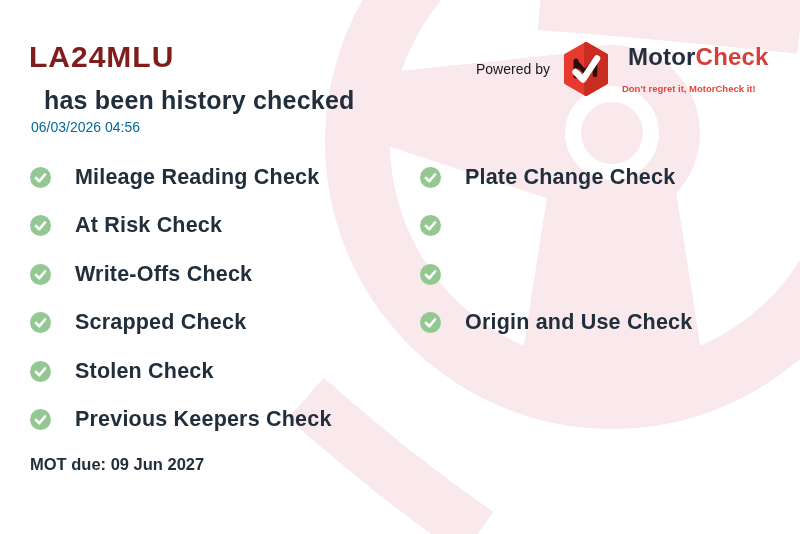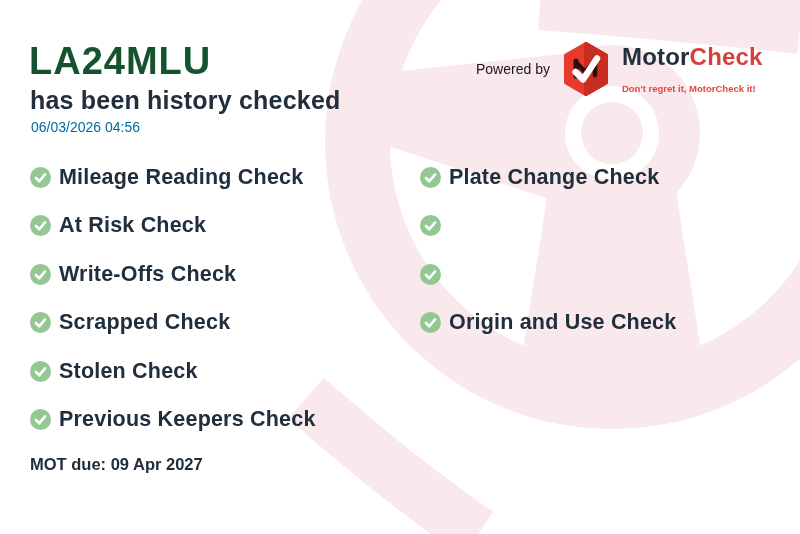--- a/index.html
+++ b/index.html
@@ -4,37 +4,37 @@
 <style>
   html,body{margin:0;padding:0;}
   body{
     width:800px;height:534px;background:#ffffff;overflow:hidden;position:relative;
     font-family:"Liberation Sans", sans-serif;
     -webkit-font-smoothing:antialiased;
   }
   .bg-svg{position:absolute;top:0;left:0;z-index:0;}
   .fg{position:absolute;z-index:1;}
 
-  .reg{left:29px;top:40px;font-size:38px;font-weight:800;color:#14532d;letter-spacing:1px;}
-  .sub{left:30px;top:86px;font-size:25px;font-weight:700;color:#212e3c;letter-spacing:0.2px;}
+  .reg{left:29px;top:40px;font-size:30px;font-weight:800;color:#7f1d1d;letter-spacing:1px;}
+  .sub{left:44px;top:86px;font-size:25px;font-weight:700;color:#212e3c;letter-spacing:0.2px;}
   .ts{left:31px;top:119px;font-size:14px;font-weight:400;color:#0369a1;}
 
   .powered{left:476px;top:42px;display:flex;align-items:center;gap:13px;}
   .powered-label{font-size:14px;font-weight:500;color:#15181c;}
   .hex-wrap{width:46px;height:54px;flex:none;}
   .brand{display:flex;flex-direction:column;}
   .brand-line{font-size:24px;font-weight:800;line-height:25px;letter-spacing:0.2px;white-space:nowrap;}
-  .brand-motor{color:#242f3d;}
+  .brand-motor{color:#242f3d;margin-left:6px;}
   .brand-check{color:#d4403a;}
   .tagline{font-size:9.5px;font-weight:700;color:#e2473f;margin-top:14px;white-space:nowrap;}
 
   .col{top:153px;display:flex;flex-direction:column;}
   .col-left{left:30px;}
   .col-right{left:420px;}
-  .check-row{height:48.5px;display:flex;align-items:center;gap:8px;}
+  .check-row{height:48.5px;display:flex;align-items:center;gap:24px;}
   .check-icon{width:21px;height:21px;flex:none;}
   .check-label{font-size:21.5px;font-weight:700;color:#212e3c;white-space:nowrap;letter-spacing:0.2px;}
 
   .mot-due{left:30px;top:455px;font-size:16.5px;font-weight:700;color:#212e3c;}
 </style>
 </head>
 <body>
 
 <svg class="bg-svg" width="800" height="534" viewBox="0 0 800 534">
   <g fill="#f9e8ec">
@@ -167,13 +167,13 @@
     <span class="check-icon">
       <svg width="21" height="21" viewBox="0 0 21 21">
           <circle cx="10.5" cy="10.5" r="10.5" fill="#93c893"></circle>
           <polyline points="6,11 9.3,14.2 15,7.5" stroke="#ffffff" stroke-width="2.7" fill="none" stroke-linecap="round" stroke-linejoin="round"></polyline>
         </svg>
     </span>
     <span class="check-label">Origin and Use Check</span>
   </div>
 </div>
 
-<div class="fg mot-due">MOT due: 09 Apr 2027</div>
+<div class="fg mot-due">MOT due: 09 Jun 2027</div>
 
 </body></html>

